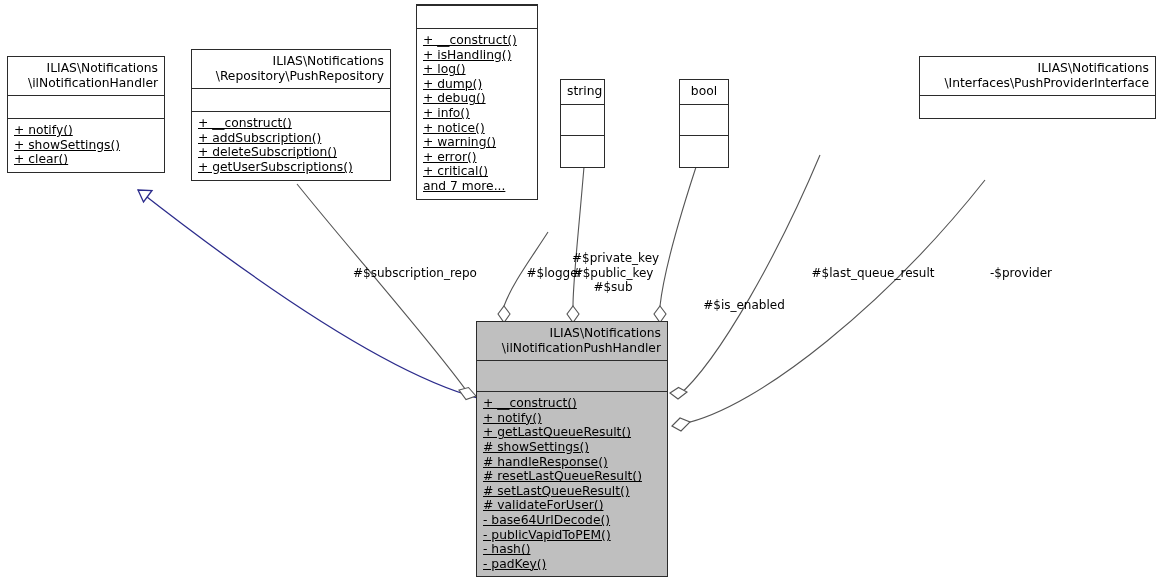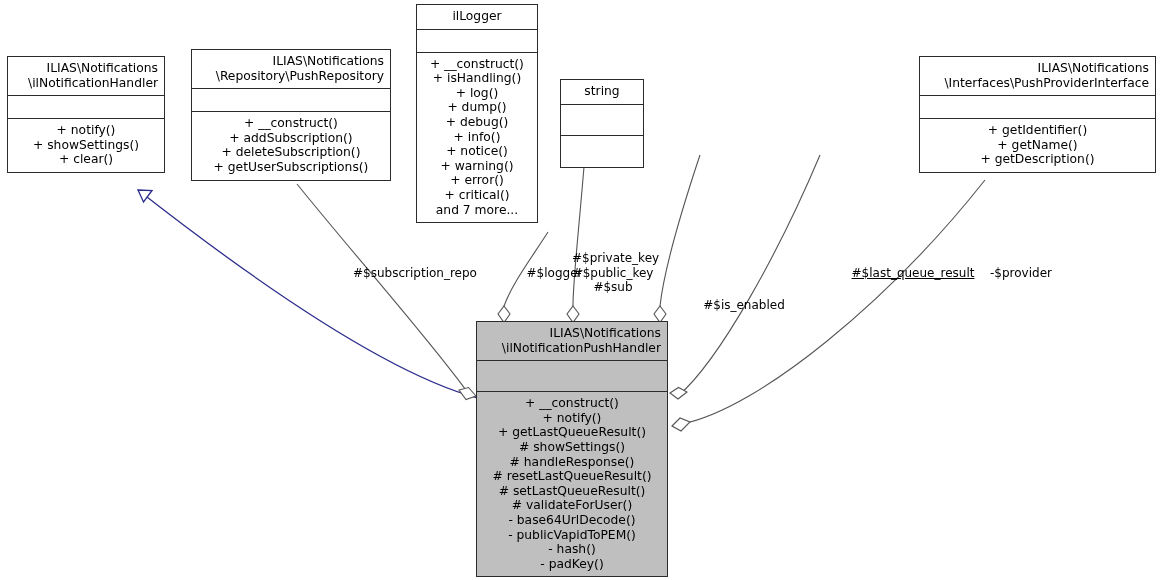--- a/index.html
+++ b/index.html
@@ -54,21 +54,22 @@
     padding: 4px 6px;
     min-height: 14px;
   }
   .uml-ops {
     border-top: 1px solid #2b2b2b;
     padding: 4px 6px 5px 6px;
   }
   .uml-ops .member,
   .uml-attrs .member {
     white-space: nowrap;
-    text-align: center;
+    text-align: left;
+    text-decoration: underline;
   }
   .edge-label {
     position: absolute;
     font-size: 12px;
     line-height: 14.6px;
     color: #000000;
     white-space: pre-line;
     text-align: center;
     z-index: 6;
     background: transparent;
@@ -134,54 +135,53 @@
     <div class="uml-attrs"></div>
     <div class="uml-ops">
       <div class="member">+ __construct()</div>
       <div class="member">+ addSubscription()</div>
       <div class="member">+ deleteSubscription()</div>
       <div class="member">+ getUserSubscriptions()</div>
     </div>
   </div>
 
   <div class="uml-class" style="left:416px; top:4px; width:122px;">
-    <div class="uml-name">ilLogger</div>
     <div class="uml-attrs"></div>
     <div class="uml-ops">
       <div class="member">+ __construct()</div>
       <div class="member">+ isHandling()</div>
       <div class="member">+ log()</div>
       <div class="member">+ dump()</div>
       <div class="member">+ debug()</div>
       <div class="member">+ info()</div>
       <div class="member">+ notice()</div>
       <div class="member">+ warning()</div>
       <div class="member">+ error()</div>
       <div class="member">+ critical()</div>
       <div class="member">and 7 more...</div>
     </div>
   </div>
 
-  <div class="uml-class" style="left:560px; top:79px; width:84px;">
+  <div class="uml-class" style="left:560px; top:79px; width:45px;">
     <div class="uml-name">string</div>
     <div class="uml-attrs" style="height:22px;"></div>
     <div class="uml-ops" style="height:22px;"></div>
   </div>
 
+  <div class="uml-class" style="left:679px; top:79px; width:50px;">
+    <div class="uml-name">bool</div>
+    <div class="uml-attrs" style="height:22px;"></div>
+    <div class="uml-ops" style="height:22px;"></div>
+  </div>
 
 
   <div class="uml-class" style="left:919px; top:56px; width:237px;">
     <div class="uml-name left-align">ILIAS\Notifications
 \Interfaces\PushProviderInterface</div>
     <div class="uml-attrs"></div>
-    <div class="uml-ops">
-      <div class="member">+ getIdentifier()</div>
-      <div class="member">+ getName()</div>
-      <div class="member">+ getDescription()</div>
-    </div>
   </div>
 
   <div class="uml-class highlight" style="left:476px; top:321px; width:192px;">
     <div class="uml-name left-align">ILIAS\Notifications
 \ilNotificationPushHandler</div>
     <div class="uml-attrs" style="height:22px;"></div>
     <div class="uml-ops">
       <div class="member">+ __construct()</div>
       <div class="member">+ notify()</div>
       <div class="member">+ getLastQueueResult()</div>
@@ -200,17 +200,17 @@
   <div class="edge-label" style="left:345px; top:266px; width:140px;">#$subscription_repo</div>
 
   <div class="edge-label" style="left:516px; top:266px; width:77px;">#$logger</div>
 
   <div class="edge-label" style="left:572px; top:251px; width:82px;">#$private_key
 #$public_key
 #$sub</div>
 
   <div class="edge-label" style="left:698px; top:266px; width:92px;margin-top:32px;">#$is_enabled</div>
 
-  <div class="edge-label" style="left:846px; top:266px; width:134px;text-decoration:underline;">#$last_queue_result</div>
+  <div class="edge-label" style="left:806px; top:266px; width:134px;">#$last_queue_result</div>
 
   <div class="edge-label" style="left:985px; top:266px; width:72px;">-$provider</div>
 
 </div>
 
 </body></html>

